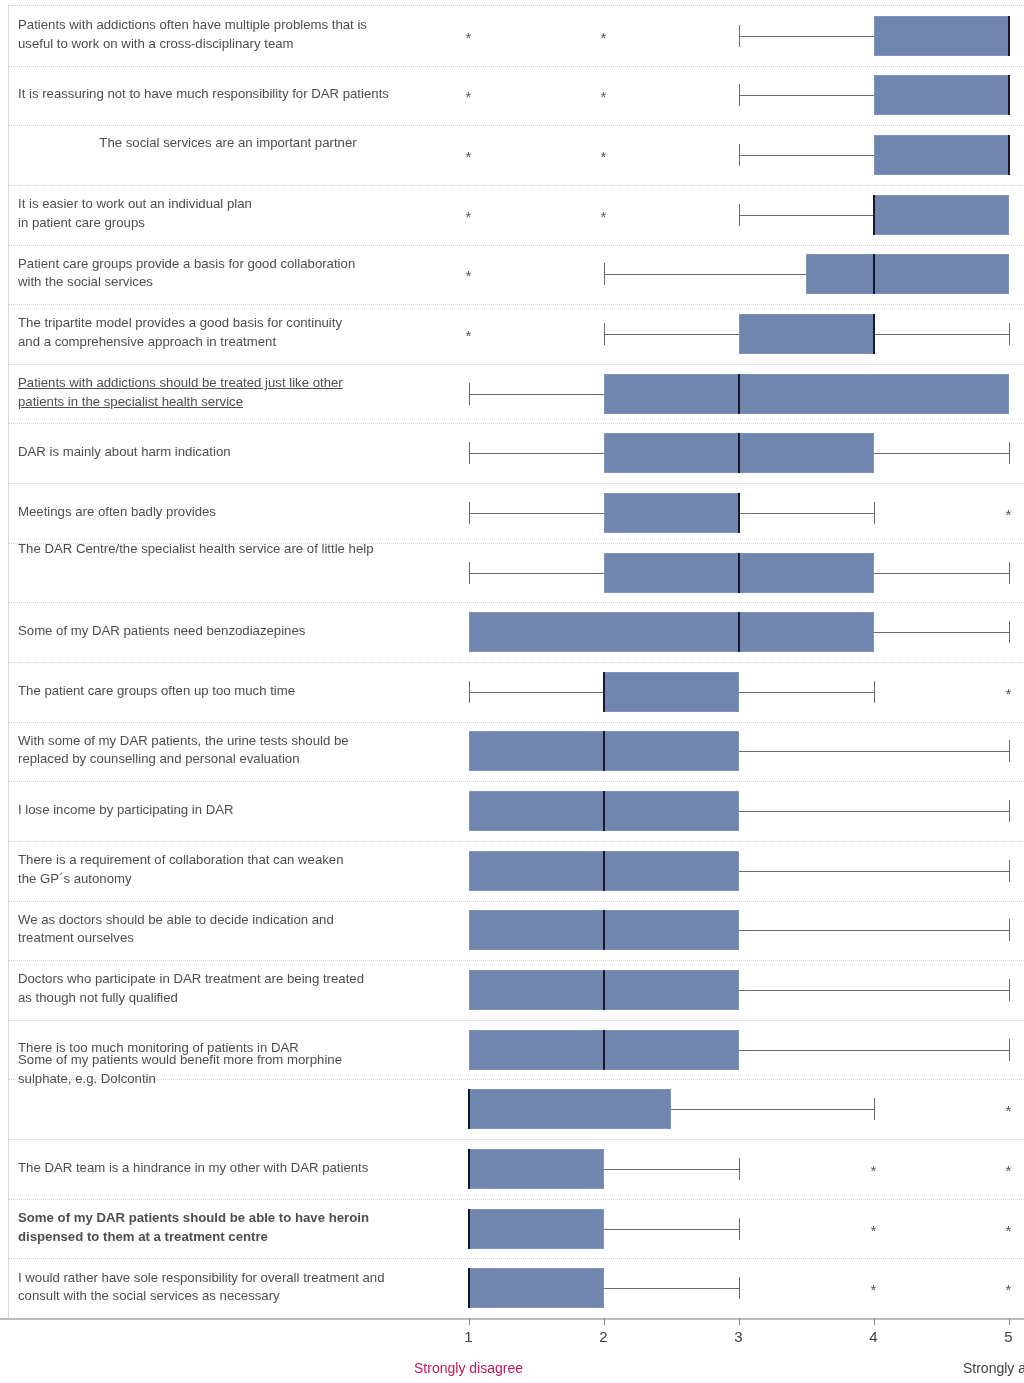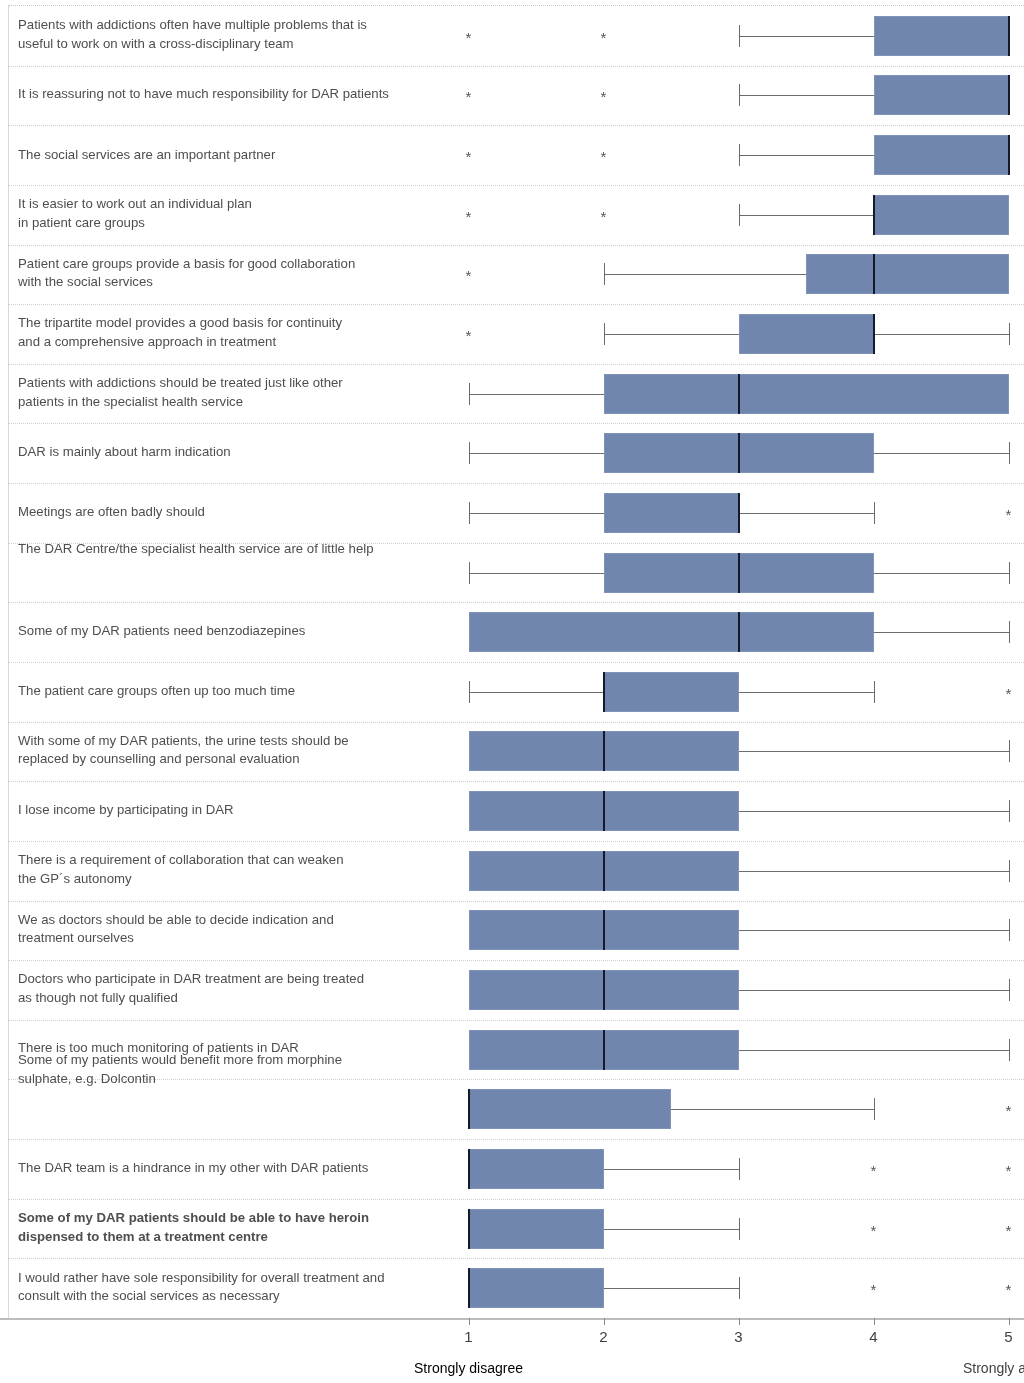--- a/index.html
+++ b/index.html
@@ -126,21 +126,21 @@
     top: 10px;
     font-size: 15px;
     color: #3f3f3f;
     transform: translateX(-50%);
     text-align: center;
   }
   #axis-left-caption {
     position: absolute;
     top: 42px;
     font-size: 14px;
-    color: #000000;
+    color: #be185d;
     transform: translateX(-50%);
     white-space: nowrap;
   }
   #axis-right-caption {
     position: absolute;
     top: 42px;
     font-size: 14px;
     color: #3f3f3f;
     transform: translateX(-50%);
     white-space: nowrap;
@@ -169,21 +169,21 @@
       <div class="row-label" style="top: 85.1545px;">It is reassuring not to have much responsibility for DAR patients</div>
       <div class="bp">
         <div class="whisker-line" style="left: 738.5px; width: 135px; top: 95.4545px;"></div>
         <div class="whisker-cap" style="left: 738.5px; top: 84.4545px; height: 22px;"></div>
         <div class="box" style="left: 873.5px; width: 135px; top: 75.4545px; height: 40px; background: rgb(113, 134, 174);"></div>
         <div class="median" style="left: 1007.5px; top: 75.4545px; height: 40px; border-left-color: rgb(20, 25, 43);"></div>
         <div class="outlier" style="left: 468.5px; top: 97.4545px;">*</div>
         <div class="outlier" style="left: 603.5px; top: 97.4545px;">*</div>
       </div>
       <div class="row-sep" style="top: 125.273px;"></div>
-      <div class="row-label" style="top: 146px;">The social services are an important partner</div>
+      <div class="row-label" style="top: 134px; text-align: center;">The social services are an important partner</div>
       <div class="bp">
         <div class="whisker-line" style="left: 738.5px; width: 135px; top: 155.091px;"></div>
         <div class="whisker-cap" style="left: 738.5px; top: 144.091px; height: 22px;"></div>
         <div class="box" style="left: 873.5px; width: 135px; top: 135.091px; height: 40px; background: rgb(113, 134, 174);"></div>
         <div class="median" style="left: 1007.5px; top: 135.091px; height: 40px; border-left-color: rgb(20, 25, 43);"></div>
         <div class="outlier" style="left: 468.5px; top: 157.091px;">*</div>
         <div class="outlier" style="left: 603.5px; top: 157.091px;">*</div>
       </div>
       <div class="row-sep" style="top: 184.909px;"></div>
       <div class="row-label" style="top: 195.127px;">It is easier to work out an individual plan
@@ -212,40 +212,40 @@
       <div class="bp">
         <div class="whisker-line" style="left: 603.5px; width: 135px; top: 334px;"></div>
         <div class="whisker-cap" style="left: 603.5px; top: 323px; height: 22px;"></div>
         <div class="whisker-line" style="left: 873.5px; width: 135px; top: 334px;"></div>
         <div class="whisker-cap" style="left: 1008.5px; top: 323px; height: 22px;"></div>
         <div class="box" style="left: 738.5px; width: 135px; top: 314px; height: 40px; background: rgb(113, 134, 174);"></div>
         <div class="median" style="left: 872.5px; top: 314px; height: 40px; border-left-color: rgb(20, 25, 43);"></div>
         <div class="outlier" style="left: 468.5px; top: 336px;">*</div>
       </div>
       <div class="row-sep" style="top: 363.818px;"></div>
-      <div class="row-label" style="top: 374.036px;">Patients with addictions should be treated just like other
+      <div class="row-label" style="top: 374.036px; text-decoration: underline;">Patients with addictions should be treated just like other
 patients in the specialist health service</div>
       <div class="bp">
         <div class="whisker-line" style="left: 468.5px; width: 135px; top: 393.636px;"></div>
         <div class="whisker-cap" style="left: 468.5px; top: 382.636px; height: 22px;"></div>
         <div class="box" style="left: 603.5px; width: 405px; top: 373.636px; height: 40px; background: rgb(113, 134, 174);"></div>
         <div class="median" style="left: 737.5px; top: 373.636px; height: 40px; border-left-color: rgb(20, 25, 43);"></div>
       </div>
       <div class="row-sep" style="top: 423.455px;"></div>
       <div class="row-label" style="top: 442.973px;">DAR is mainly about harm indication</div>
       <div class="bp">
         <div class="whisker-line" style="left: 468.5px; width: 135px; top: 453.273px;"></div>
         <div class="whisker-cap" style="left: 468.5px; top: 442.273px; height: 22px;"></div>
         <div class="whisker-line" style="left: 873.5px; width: 135px; top: 453.273px;"></div>
         <div class="whisker-cap" style="left: 1008.5px; top: 442.273px; height: 22px;"></div>
         <div class="box" style="left: 603.5px; width: 270px; top: 433.273px; height: 40px; background: rgb(113, 134, 174);"></div>
         <div class="median" style="left: 737.5px; top: 433.273px; height: 40px; border-left-color: rgb(20, 25, 43);"></div>
       </div>
       <div class="row-sep" style="top: 483.091px;"></div>
-      <div class="row-label" style="top: 502.609px;">Meetings are often badly should</div>
+      <div class="row-label" style="top: 502.609px;">Meetings are often badly provides</div>
       <div class="bp">
         <div class="whisker-line" style="left: 468.5px; width: 135px; top: 512.909px;"></div>
         <div class="whisker-cap" style="left: 468.5px; top: 501.909px; height: 22px;"></div>
         <div class="whisker-line" style="left: 738.5px; width: 135px; top: 512.909px;"></div>
         <div class="whisker-cap" style="left: 873.5px; top: 501.909px; height: 22px;"></div>
         <div class="box" style="left: 603.5px; width: 135px; top: 492.909px; height: 40px; background: rgb(113, 134, 174);"></div>
         <div class="median" style="left: 737.5px; top: 492.909px; height: 40px; border-left-color: rgb(20, 25, 43);"></div>
         <div class="outlier" style="left: 1008.5px; top: 514.909px;">*</div>
       </div>
       <div class="row-sep" style="top: 542.727px;"></div>

